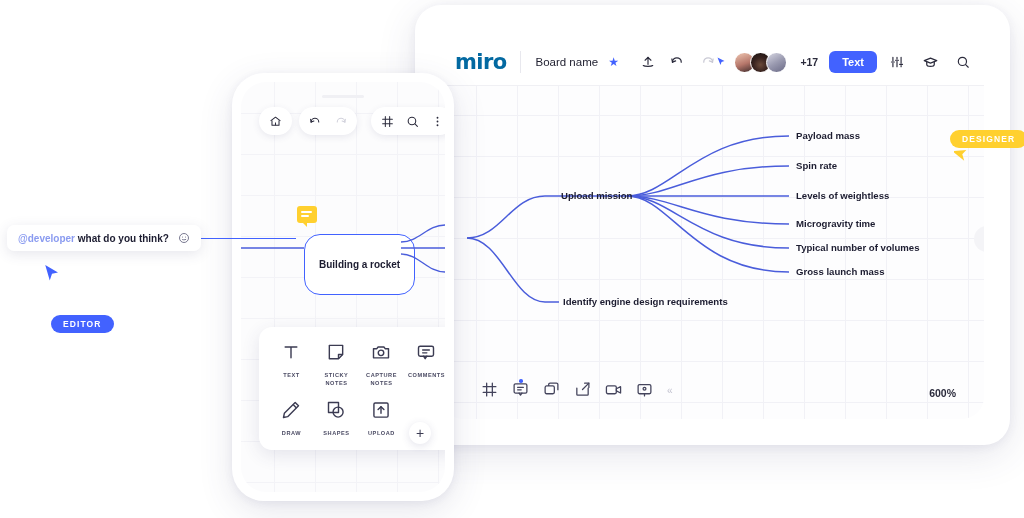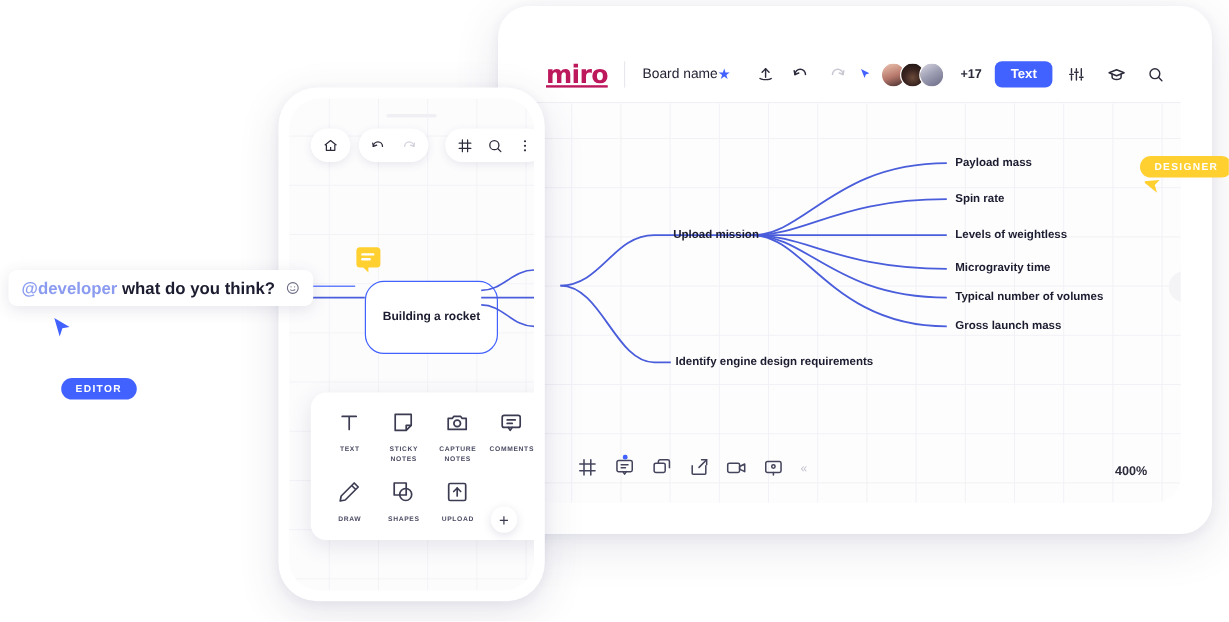--- a/index.html
+++ b/index.html
@@ -20,26 +20,26 @@
     box-shadow: 0 10px 38px rgba(60,60,110,0.13), 0 2px 10px rgba(60,60,110,0.07);
   }
   #desktop-header {
     position: absolute; left: 26px; top: 33px; width: 543px; height: 48px;
     display: flex; align-items: center; gap: 0px;
     border-bottom: 1px solid #f0f0f4;
     background: #fff;
   }
   .miro-logo {
     font-family: "DejaVu Sans", sans-serif;
-    font-size: 21px; font-weight: 700; color: #be185d;
-    letter-spacing: -0.6px; margin-left: 14px; margin-right: 14px; text-decoration: underline;
+    font-size: 21px; font-weight: 700; color: #0369a1;
+    letter-spacing: -0.6px; margin-left: 14px; margin-right: 14px;
   }
   .hdr-sep { width: 1px; height: 22px; background: #e8e8ee; }
   .board-name {
-    display: flex; align-items: center; gap: 0;
+    display: flex; align-items: center; gap: 10px;
     margin-left: 14px; font-size: 11.5px; color: #232333; font-weight: 500;
   }
   .star-icon { color: #4262ff; font-size: 12px; line-height: 1; }
   .hdr-icon {
     width: 26px; height: 26px; display: flex; align-items: center; justify-content: center;
     color: #2b2b3c;
   }
   .hdr-icon.dim { color: #c9c9d4; }
   #hdr-left-tools { display: flex; align-items: center; gap: 4px; margin-left: 16px; }
   #hdr-right {
@@ -186,21 +186,21 @@
     display: flex; align-items: center; justify-content: center;
     color: #3b3b52; font-size: 14px; line-height: 1;
   }
 
   
   #comment-bubble {
     position: absolute; left: 7px; top: 225px;
     background: #fff; border-radius: 7px;
     box-shadow: 0 3px 13px rgba(60,60,110,0.13);
     padding: 7px 11px; display: flex; align-items: center; gap: 9px;
-    font-size: 14px; white-space: nowrap;
+    font-size: 10px; white-space: nowrap;
   }
   .mention { color: #8a9bf0; font-weight: 600; }
   .cmt-text { color: #1c1c30; font-weight: 600; }
   .emoji-ico { color: #6b6b84; display: flex; align-items: center; }
   #comment-line {
     position: absolute; left: 178px; top: 238px; width: 118px; height: 1.4px;
     background: #4262ff;
   }
 </style>
 </head>
@@ -349,21 +349,21 @@
         <div class="bt-icon">
           <svg width="17" height="17" viewBox="0 0 24 24" fill="none" stroke="currentColor" stroke-width="1.8" stroke-linejoin="round" stroke-linecap="round">
             <rect x="3" y="5" width="18" height="13" rx="2"></rect>
               <circle cx="12" cy="11" r="2"></circle>
               <path d="M12 18v3"></path>
           </svg>
         </div>
         <span class="bt-more">«</span>
       </div>
 
-      <div id="zoom-level">400%</div>
+      <div id="zoom-level">600%</div>
 
     </div>
   </div>
 
   <div class="cursor-tag" style="left:950px; top:130px; align-items:flex-start;">
     <span class="tag-pill" style="background:#ffd02f; color:#fff;">DESIGNER</span>
     <svg width="17" height="19" viewBox="0 0 24 26" style="margin-left:4px; margin-top:-3px;">
       <path d="M3 1l17 10-8 1.5-3 9z" fill="#ffd02f" transform="rotate(-35 12 13)"></path>
     </svg>
   </div>

